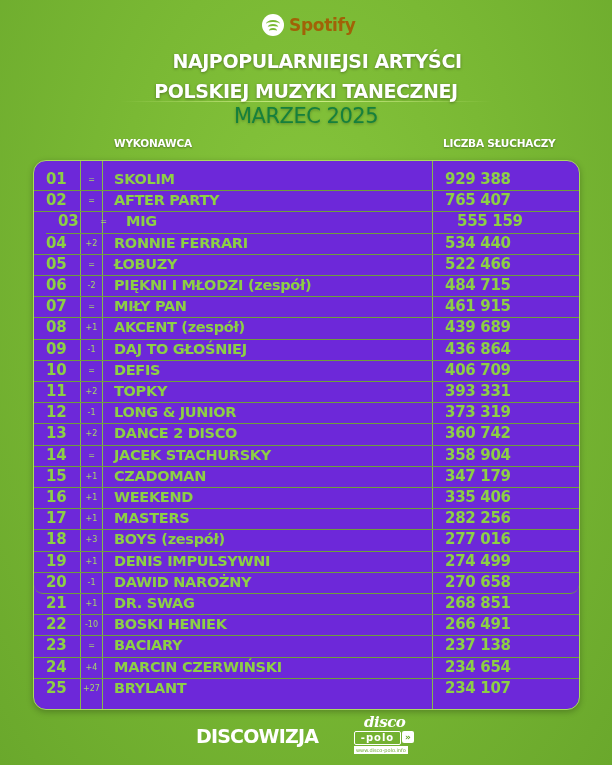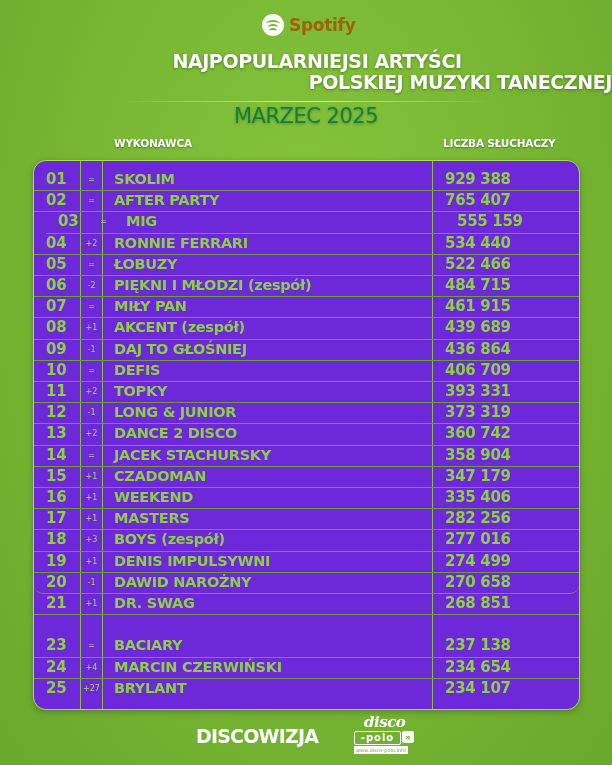--- a/index.html
+++ b/index.html
@@ -20,21 +20,21 @@
   .spotify-logo i {
     position:absolute; left:50%; transform:translateX(-50%);
     border-top:2px solid #7ab934; border-radius:50% 50% 0 0;
   }
   .spotify-name { font-weight:bold; font-size:17px; letter-spacing:-0.3px; }
   .title-line {
     position:absolute; width:612px; left:0; color:#fff; font-weight:bold;
     font-size:19px; letter-spacing:-0.4px; text-shadow:0 1px 3px rgba(0,0,0,0.35);
   }
   .t1 { top:50px;padding-left:11px; }
-  .t2 { top:71px;text-align:right; }
+  .t2 { top:80px; }
   .divider {
     position:absolute; top:101px; left:120px; width:372px; height:1px;
     background:linear-gradient(90deg, rgba(210,240,140,0), rgba(220,245,150,0.9), rgba(210,240,140,0));
   }
   .month {
     position:absolute; top:104px; width:612px; left:0; color:#15803d;
     font-size:21px; letter-spacing:-0.5px; text-shadow:0 1px 3px rgba(0,0,0,0.3);
   }
   .col-head {
     position:absolute; top:137px; color:#fff; font-weight:bold; font-size:10.5px;
@@ -216,20 +216,26 @@
       <span class="cell change">-1</span>
       <span class="cell artist">DAWID NAROŻNY</span>
       <span class="cell listeners">270 658</span>
     </div>
     <div class="row" style="top: 432px;">
       <span class="cell rank">21</span>
       <span class="cell change">+1</span>
       <span class="cell artist">DR. SWAG</span>
       <span class="cell listeners">268 851</span>
     </div>
+    <div class="row" style="top: 453.2px;">
+      <span class="cell rank">22</span>
+      <span class="cell change">-10</span>
+      <span class="cell artist">BOSKI HENIEK</span>
+      <span class="cell listeners">266 491</span>
+    </div>
     <div class="row" style="top: 474.4px;">
       <span class="cell rank">23</span>
       <span class="cell change">=</span>
       <span class="cell artist">BACIARY</span>
       <span class="cell listeners">237 138</span>
     </div>
     <div class="row" style="top: 495.6px;">
       <span class="cell rank">24</span>
       <span class="cell change">+4</span>
       <span class="cell artist">MARCIN CZERWIŃSKI</span>

